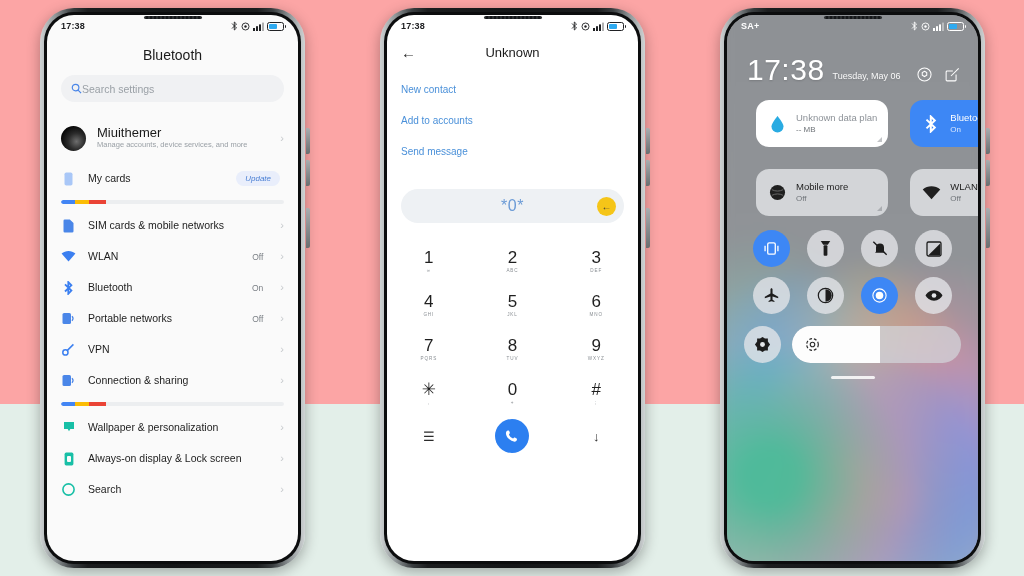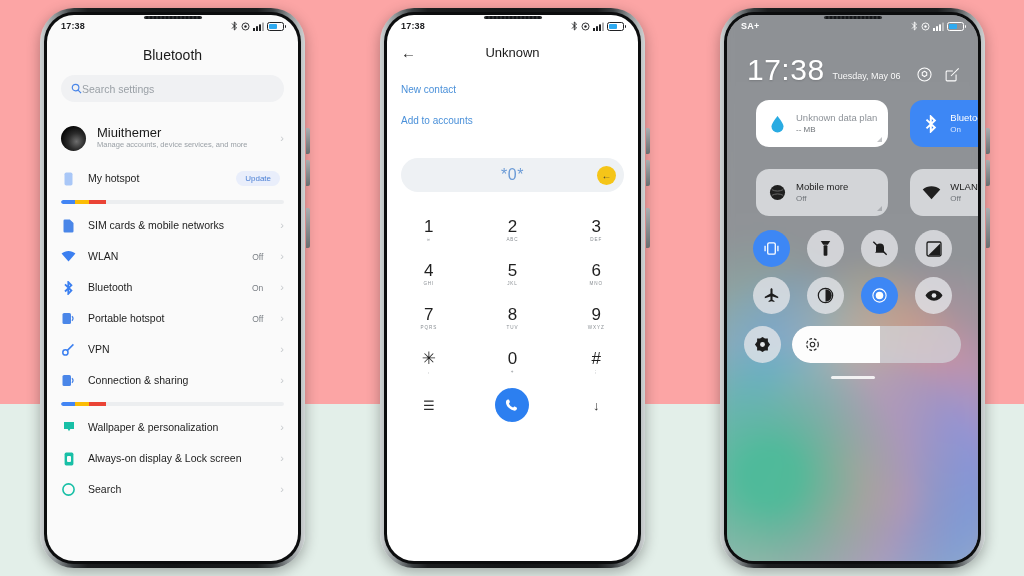--- a/index.html
+++ b/index.html
@@ -122,20 +122,21 @@
   }
   .s-row .ic { width: 15px; height: 15px; flex: none; display:flex; align-items:center; justify-content:center;}
   .s-row .lbl { flex: 1; font-size: 10.5px; color: #1d1d1d; line-height: 13px; }
   .s-row .val { font-size: 8.5px; color: #7a7f85; margin-right: 5px; }
   .pill {
     font-size: 8px; color: #4a7fd4;
     background: #e9eefb;
     border-radius: 9px;
     padding: 3px 9px;
     margin-right: 4px;
+    font-style: italic;
   }
   .divider-bar {
     margin: 6px 14px 6px;
     height: 4px;
     border-radius: 3px;
     background: #eceef0;
     position: relative;
     overflow: hidden;
   }
   .divider-bar i { position:absolute; top:0; height:100%; display:block; }
@@ -346,21 +347,21 @@
           </div>
           <div class="chev">›</div>
         </div>
 
         <div class="s-row">
           <div class="ic">
             <svg width="9" height="14" viewBox="0 0 9 14">
                 <rect x="0.5" y="0.5" width="8" height="13" rx="1.8" fill="#a9c7f7"></rect>
               </svg>
           </div>
-          <div class="lbl">My hotspot</div>
+          <div class="lbl">My cards</div>
           <div class="pill">Update</div>
         </div>
 
         <div class="divider-bar">
             <i class="db1"></i>
             <i class="db2"></i>
             <i class="db3"></i>
           </div>
 
         <div class="s-row">
@@ -395,21 +396,21 @@
           <div class="chev">›</div>
         </div>
 
         <div class="s-row">
           <div class="ic">
               <svg width="13" height="13" viewBox="0 0 13 13">
                 <rect x="0.5" y="1" width="8.5" height="11" rx="1.6" fill="#4a86e8"></rect>
                 <path d="M10 4.2a3.4 3.4 0 0 1 0 4.6" stroke="#4a86e8" stroke-width="1.2" fill="none"></path>
               </svg>
             </div>
-          <div class="lbl">Portable hotspot</div>
+          <div class="lbl">Portable networks</div>
           <div class="val">Off</div>
           <div class="chev">›</div>
         </div>
 
         <div class="s-row">
           <div class="ic">
               <svg width="13" height="13" viewBox="0 0 13 13">
                 <circle cx="3.4" cy="9.4" r="2.6" stroke="#3b7ff0" stroke-width="1.5" fill="none"></circle>
                 <line x1="5.2" y1="7.6" x2="11.4" y2="1.4" stroke="#3b7ff0" stroke-width="1.5"></line>
               </svg>
@@ -500,20 +501,21 @@
           </div>
         </div>
 
         <div class="d-head">
           <div class="d-back">←</div>
           <div class="d-title">Unknown</div>
         </div>
 
         <div class="d-link">New contact</div>
         <div class="d-link">Add to accounts</div>
+        <div class="d-link">Send message</div>
 
         <div class="d-field">
           <div class="d-number">*0*</div>
           <div class="d-del">←</div>
         </div>
 
         <div class="keypad">
           <div class="key">
               <div class="n">1</div>
               <div class="l">∞</div>

